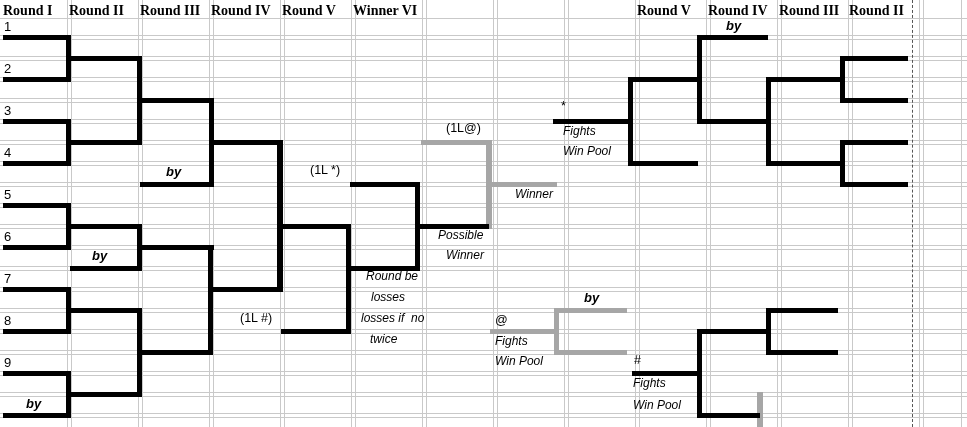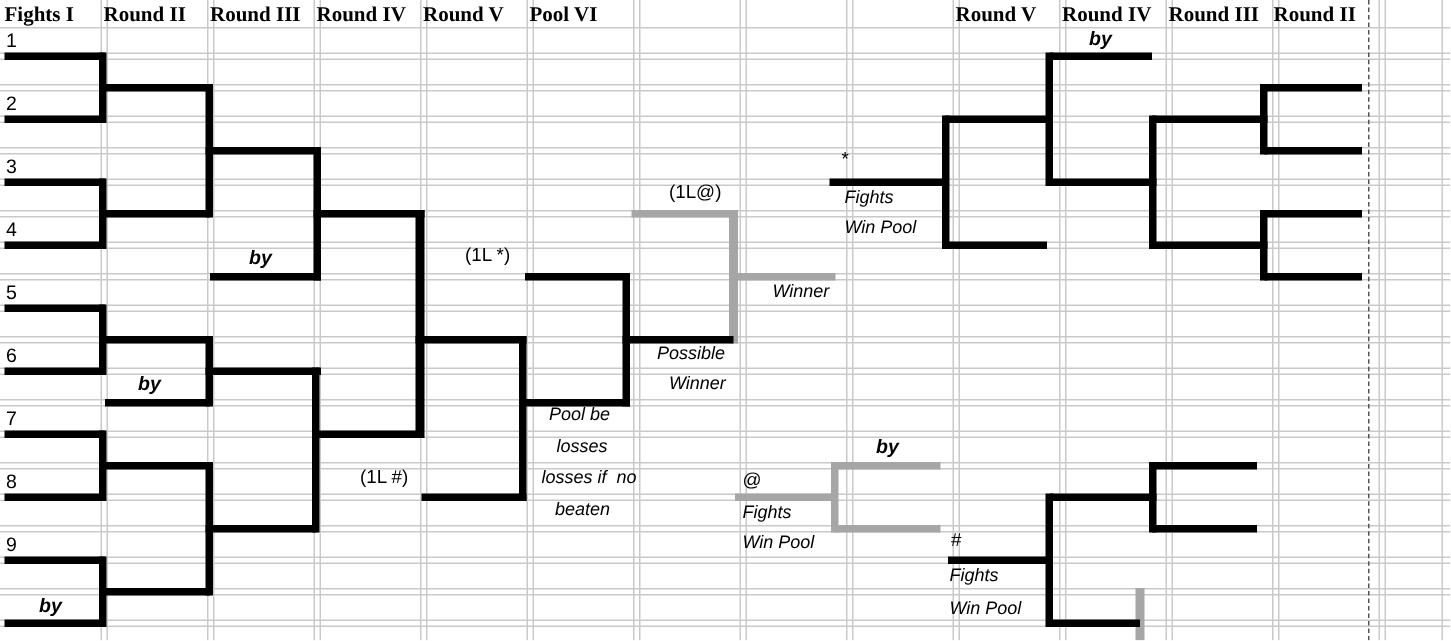--- a/index.html
+++ b/index.html
@@ -157,26 +157,26 @@
       <div class="seg" style="left: 553px; top: 119px; width: 78px; height: 5px; background: rgb(0, 0, 0);"></div>
       <div class="seg" style="left: 768px; top: 308px; width: 70px; height: 5px; background: rgb(0, 0, 0);"></div>
       <div class="seg" style="left: 768px; top: 350px; width: 70px; height: 5px; background: rgb(0, 0, 0);"></div>
       <div class="seg" style="left: 766px; top: 308px; width: 5px; height: 47px; background: rgb(0, 0, 0);"></div>
       <div class="seg" style="left: 700px; top: 329px; width: 71px; height: 5px; background: rgb(0, 0, 0);"></div>
       <div class="seg" style="left: 700px; top: 413px; width: 60px; height: 5px; background: rgb(0, 0, 0);"></div>
       <div class="seg" style="left: 697px; top: 329px; width: 5px; height: 89px; background: rgb(0, 0, 0);"></div>
       <div class="seg" style="left: 632px; top: 371px; width: 68px; height: 5px; background: rgb(0, 0, 0);"></div>
     </div>
   <div id="label-layer">
-      <div class="lbl header" style="left: 3px; top: 3px;">Fights I</div>
+      <div class="lbl header" style="left: 3px; top: 3px;">Round I</div>
       <div class="lbl header" style="left: 69px; top: 3px;">Round II</div>
       <div class="lbl header" style="left: 140px; top: 3px;">Round III</div>
       <div class="lbl header" style="left: 211px; top: 3px;">Round IV</div>
       <div class="lbl header" style="left: 282px; top: 3px;">Round V</div>
-      <div class="lbl header" style="left: 353px; top: 3px;">Pool VI</div>
+      <div class="lbl header" style="left: 353px; top: 3px;">Winner VI</div>
       <div class="lbl header" style="left: 637px; top: 3px;">Round V</div>
       <div class="lbl header" style="left: 708px; top: 3px;">Round IV</div>
       <div class="lbl header" style="left: 779px; top: 3px;">Round III</div>
       <div class="lbl header" style="left: 849px; top: 3px;">Round II</div>
       <div class="lbl num" style="left: 4px; top: 20px;">1</div>
       <div class="lbl num" style="left: 4px; top: 62px;">2</div>
       <div class="lbl num" style="left: 4px; top: 104px;">3</div>
       <div class="lbl num" style="left: 4px; top: 146px;">4</div>
       <div class="lbl num" style="left: 4px; top: 188px;">5</div>
       <div class="lbl num" style="left: 4px; top: 230px;">6</div>
@@ -187,24 +187,24 @@
       <div class="lbl bye" style="left: 92px; top: 249px;">by</div>
       <div class="lbl bye" style="left: 166px; top: 165px;">by</div>
       <div class="lbl bye" style="left: 726px; top: 19px;">by</div>
       <div class="lbl bye" style="left: 584px; top: 291px;">by</div>
       <div class="lbl drop" style="left: 310px; top: 164px;">(1L *)</div>
       <div class="lbl drop" style="left: 446px; top: 122px;">(1L@)</div>
       <div class="lbl drop" style="left: 240px; top: 312px;">(1L #)</div>
       <div class="lbl anno" style="left: 515px; top: 188px;">Winner</div>
       <div class="lbl anno" style="left: 438px; top: 229px;">Possible</div>
       <div class="lbl anno" style="left: 446px; top: 249px;">Winner</div>
-      <div class="lbl anno" style="left: 366px; top: 270px;">Pool be</div>
+      <div class="lbl anno" style="left: 366px; top: 270px;">Round be</div>
       <div class="lbl anno" style="left: 371px; top: 291px;">losses</div>
       <div class="lbl anno" style="left: 361px; top: 312px;">losses if  no</div>
-      <div class="lbl anno" style="left: 370px; top: 333px;">beaten</div>
+      <div class="lbl anno" style="left: 370px; top: 333px;">twice</div>
       <div class="lbl anno" style="left: 563px; top: 125px;">Fights</div>
       <div class="lbl anno" style="left: 563px; top: 145px;">Win Pool</div>
       <div class="lbl anno" style="left: 495px; top: 335px;">Fights</div>
       <div class="lbl anno" style="left: 495px; top: 355px;">Win Pool</div>
       <div class="lbl anno" style="left: 633px; top: 377px;">Fights</div>
       <div class="lbl anno" style="left: 633px; top: 399px;">Win Pool</div>
       <div class="lbl sym" style="left: 561px; top: 100px;">*</div>
       <div class="lbl sym" style="left: 495px; top: 314px;">@</div>
       <div class="lbl sym" style="left: 634px; top: 354px;">#</div>
     </div>

